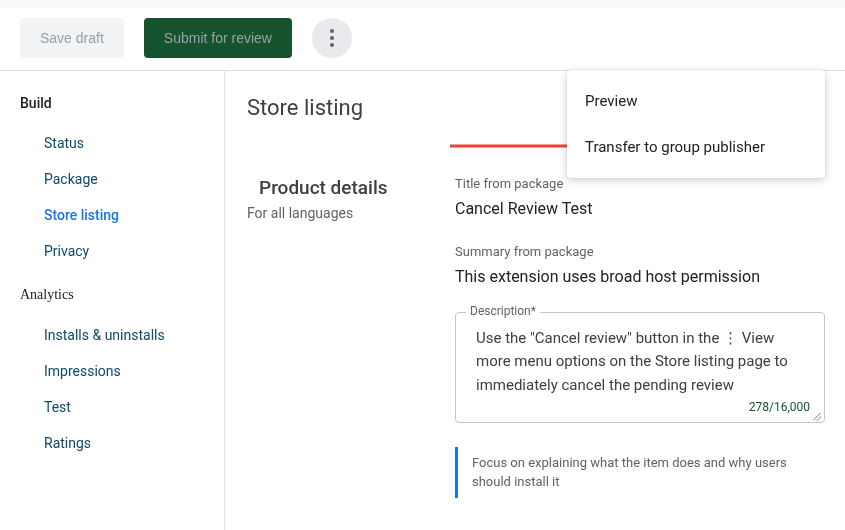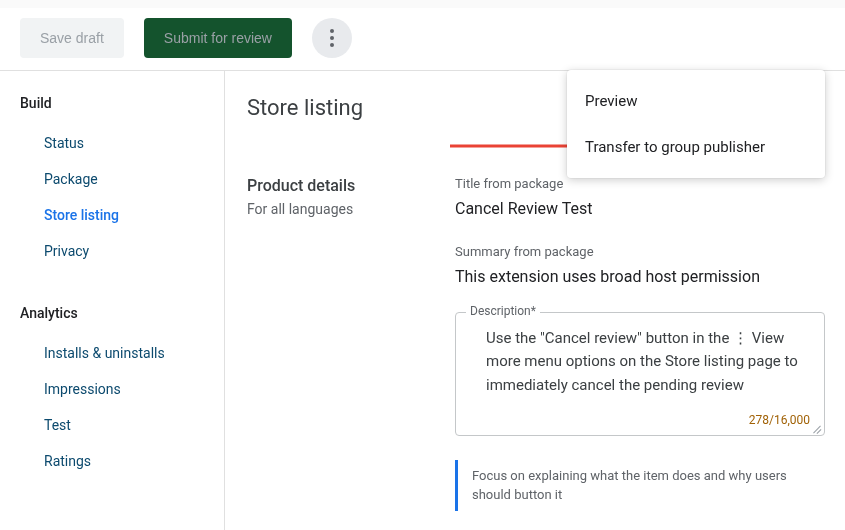--- a/index.html
+++ b/index.html
@@ -82,86 +82,87 @@
     }
     .sidebar-item {
       padding: 10px 0 10px 24px;
       color: #0c4a6e;
       cursor: pointer;
     }
     .sidebar-item.active {
       color: #1a73e8;
       font-weight: 500;
     }
-    .sidebar-section.mt { margin-top: 36px; }
+    .sidebar-section.mt { margin-top: 18px; font-family: Liberation Serif, serif; }
     .main {
       flex: 1;
       padding: 24px 20px 0 22px;
       position: relative;
     }
     .main-title {
       font-size: 22px;
       font-weight: 400;
       color: #3c4043;
       margin-bottom: 56px;
     }
     .row {
       display: flex;
       margin-bottom: 28px;
     }
     .row-left {
       width: 208px;
       flex-shrink: 0;
     }
     .section-label {
-      font-size: 16px;
+      font-size: 19px;
       font-weight: 500;
       color: #3c4043;
       margin-bottom: 6px;
+      margin-left: 12px;
     }
     .section-sub {
       font-size: 14px;
       color: #5f6368;
     }
     .field-label {
       font-size: 13px;
       color: #5f6368;
       margin-bottom: 8px;
     }
     .field-value {
       font-size: 16px;
       color: #202124;
       margin-bottom: 26px;
     }
     .desc-box {
       position: relative;
       border: 1px solid #c4c7c9;
       border-radius: 4px;
-      padding: 14px 14px 8px 30px;
+      padding: 14px 14px 8px 20px;
       min-height: 110px;
     }
     .desc-legend {
       position: absolute;
       top: -9px;
       left: 10px;
       background: #fff;
       font-size: 12px;
       color: #5f6368;
       padding: 0 4px;
     }
     .desc-text {
       font-size: 15px;
       color: #3c4043;
       line-height: 1.55;
     }
     .desc-count {
       text-align: right;
       font-size: 12px;
-      color: #a16207;
-      margin-top: 16px;
+      color: #14532d;
+      margin-top: 3px;
     }
     .desc-resize {
       position: absolute;
       right: 2px;
       bottom: 2px;
       width: 10px;
       height: 10px;
     }
     .desc-resize::before, .desc-resize::after {
       content: '';
@@ -252,21 +253,21 @@
         <div class="field-label">Summary from package</div>
         <div class="field-value">This extension uses broad host permission</div>
 
         <div class="desc-box">
           <span class="desc-legend">Description*</span>
           <div class="desc-text">Use the "Cancel review" button in the ⋮ View more menu options on the Store listing page to immediately cancel the pending review</div>
           <div class="desc-count">278/16,000</div>
           <div class="desc-resize"></div>
         </div>
 
-        <div class="hint">Focus on explaining what the item does and why users should button it</div>
+        <div class="hint">Focus on explaining what the item does and why users should install it</div>
       </div>
     </div>
   </div>
 </div>
 
 <div class="menu">
   <div class="menu-item">Preview</div>
   <div class="menu-item">Transfer to group publisher</div>
 </div>
 

